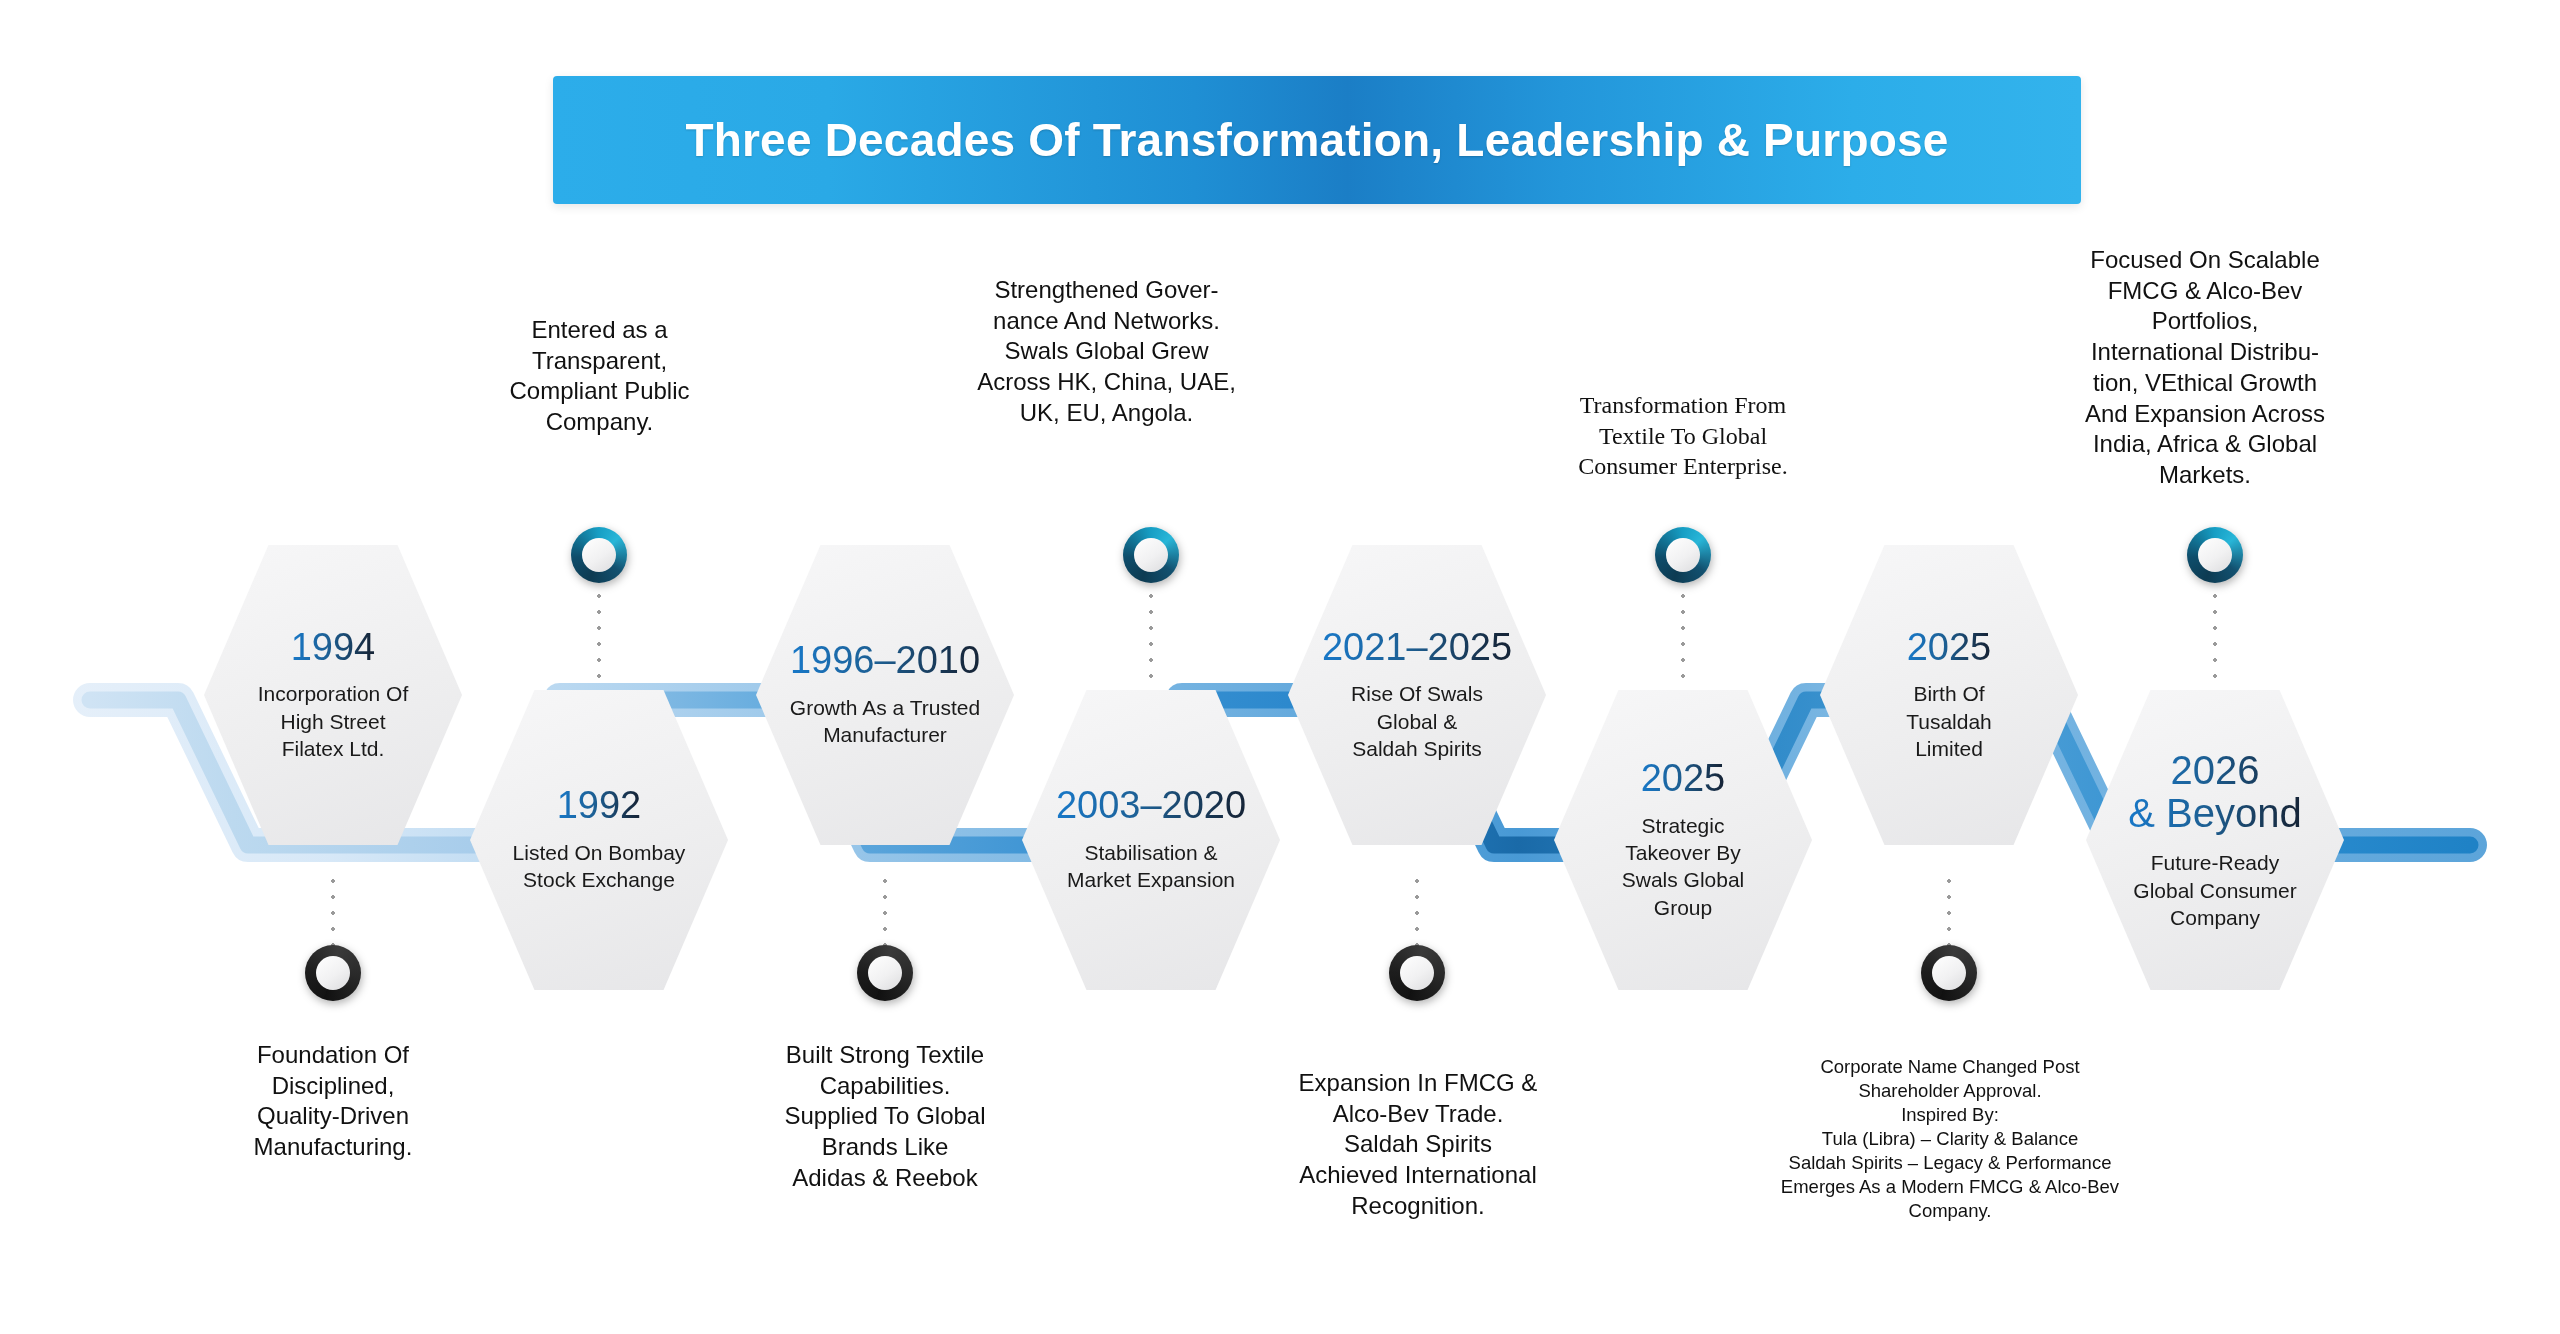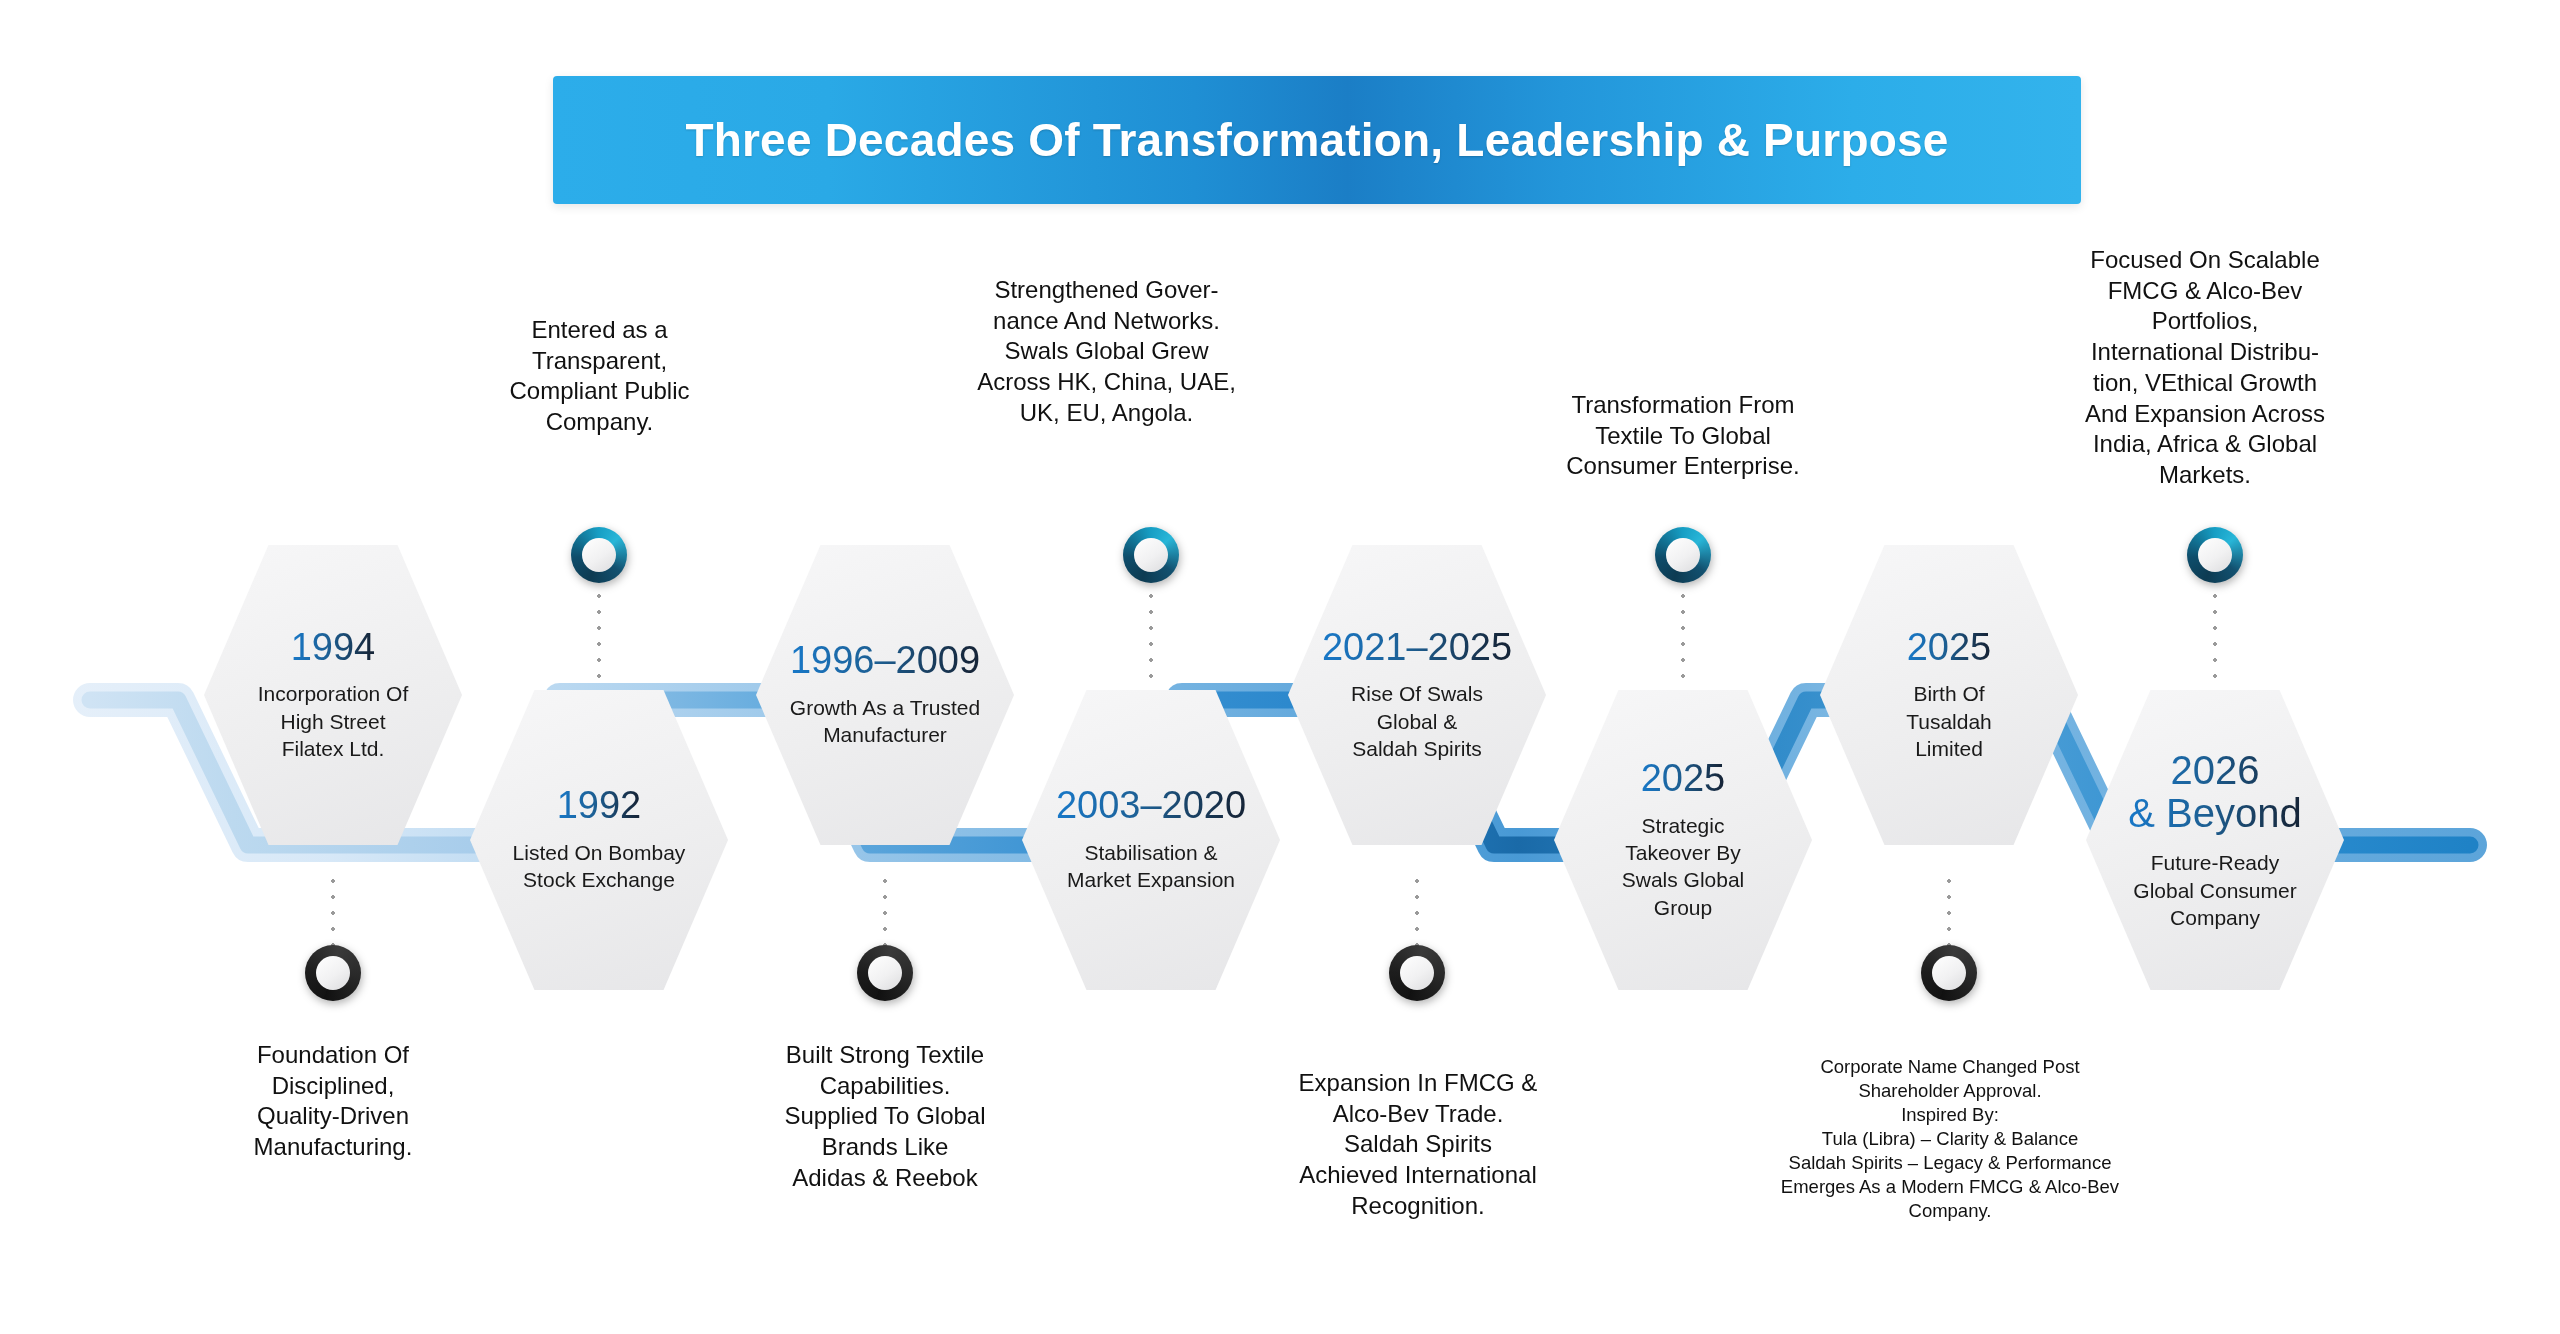--- a/index.html
+++ b/index.html
@@ -150,21 +150,21 @@
 
   <div class="hex" style="left:204px;  top:545px;">
     <div class="year">1994</div>
     <div class="desc">Incorporation Of<br>High Street<br>Filatex Ltd.</div>
   </div>
   <div class="hex" style="left:470px;  top:690px;">
     <div class="year">1992</div>
     <div class="desc">Listed On Bombay<br>Stock Exchange</div>
   </div>
   <div class="hex" style="left:756px;  top:545px;">
-    <div class="year">1996–2009</div>
+    <div class="year">1996–2010</div>
     <div class="desc">Growth As a Trusted<br>Manufacturer</div>
   </div>
   <div class="hex" style="left:1022px; top:690px;">
     <div class="year">2003–2020</div>
     <div class="desc">Stabilisation &amp;<br>Market Expansion</div>
   </div>
   <div class="hex" style="left:1288px; top:545px;">
     <div class="year">2021–2025</div>
     <div class="desc">Rise Of Swals<br>Global &amp;<br>Saldah Spirits</div>
   </div>
@@ -208,19 +208,19 @@
   <div class="note" style="left:183px; top:1040px; width:300px;">Foundation Of<br>Disciplined,<br>Quality-Driven<br>Manufacturing.</div>
 
   <div class="note" style="left:447px; top:315px; width:305px;">Entered as a<br>Transparent,<br>Compliant Public<br>Company.</div>
 
   <div class="note" style="left:735px; top:1040px; width:300px;">Built Strong Textile<br>Capabilities.<br>Supplied To Global<br>Brands Like<br>Adidas &amp; Reebok</div>
 
   <div class="note" style="left:944px; top:275px; width:325px;">Strengthened Gover-<br>nance And Networks.<br>Swals Global Grew<br>Across HK, China, UAE,<br>UK, EU, Angola.</div>
 
   <div class="note" style="left:1258px; top:1068px; width:320px;">Expansion In FMCG &amp;<br>Alco-Bev Trade.<br>Saldah Spirits<br>Achieved International<br>Recognition.</div>
 
-  <div class="note" style="left:1528px; top:390px; width:310px;">Transformation From<br>Textile To Global<br>Consumer Enterprise.</div>
+  <div class="note" style="left:1528px; top:390px; width:310px;font-family:Liberation Serif, serif;">Transformation From<br>Textile To Global<br>Consumer Enterprise.</div>
 
   <div class="note small" style="left:1700px; top:1055px; width:500px;">Corporate Name Changed Post<br>Shareholder Approval.<br>Inspired By:<br>Tula (Libra) – Clarity &amp; Balance<br>Saldah Spirits – Legacy &amp; Performance<br>Emerges As a Modern FMCG &amp; Alco-Bev<br>Company.</div>
 
   <div class="note" style="left:2055px; top:245px; width:300px;">Focused On Scalable<br>FMCG &amp; Alco-Bev<br>Portfolios,<br>International Distribu-<br>tion, VEthical Growth<br>And Expansion Across<br>India, Africa &amp; Global<br>Markets.</div>
 
 </div>
 
 </body></html>

